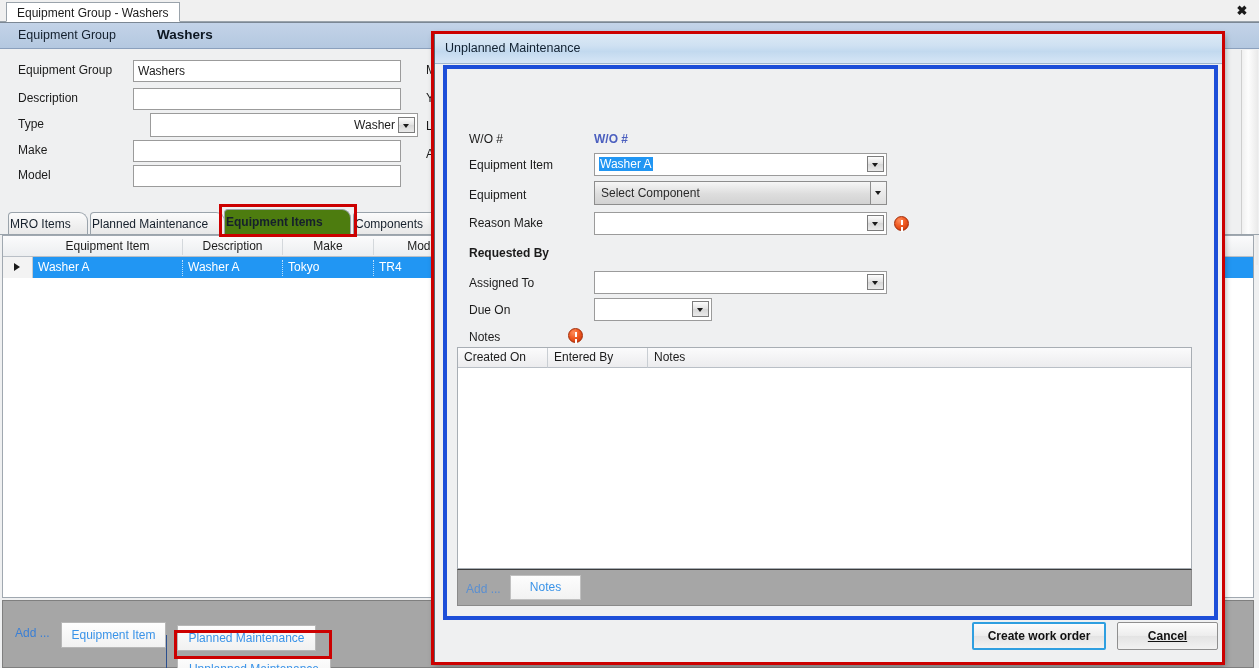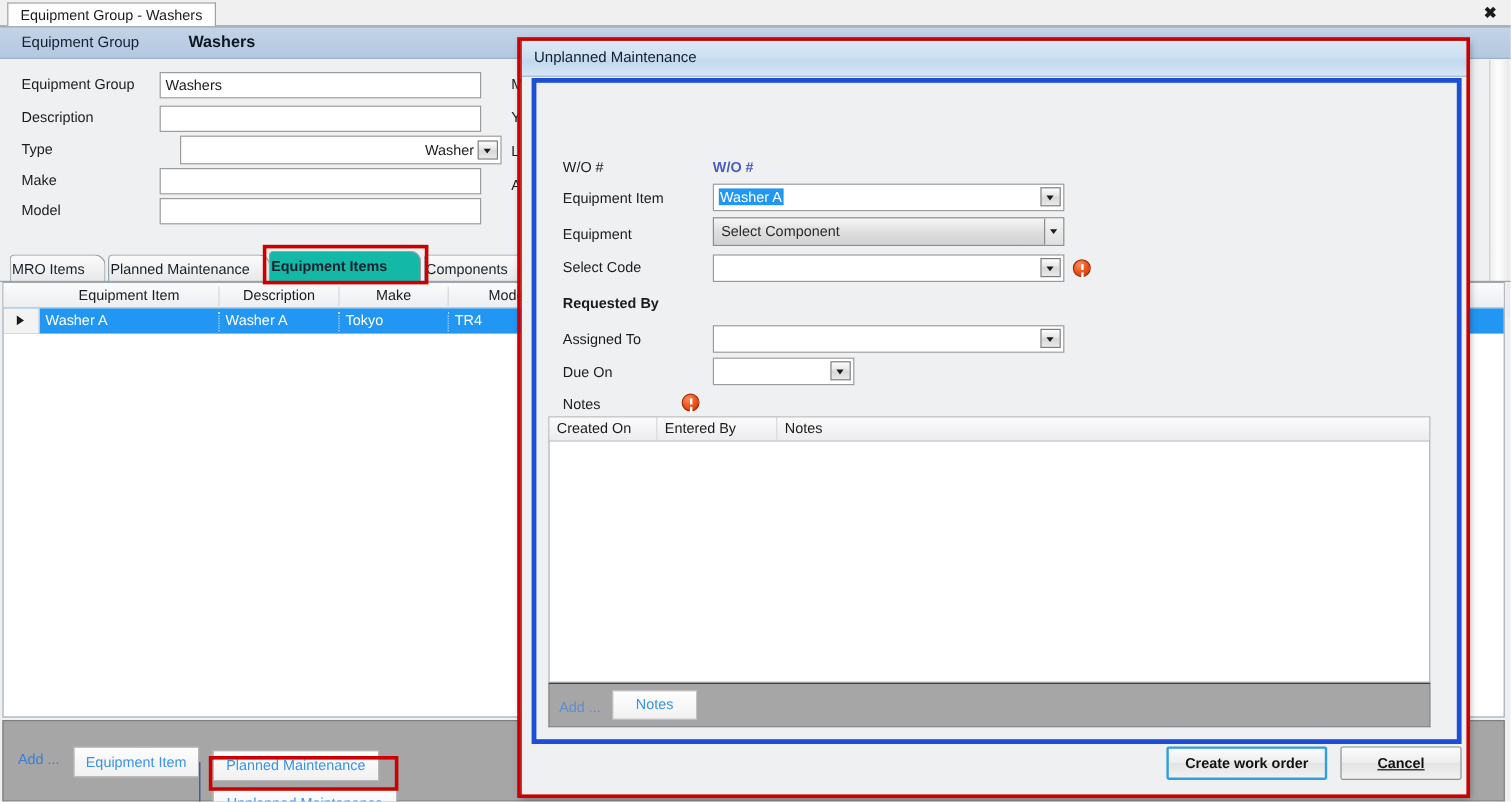--- a/index.html
+++ b/index.html
@@ -126,21 +126,21 @@
     border-radius: 4px 9px 0 0;
     font-size: 12px;
     line-height: 22px;
     padding: 0 1px;
     box-sizing: border-box;
     white-space: nowrap;
     color: #16202c;
   }
   .ftab.active {
     top: 0px; height: 26px; line-height: 25px;
-    background: #14b8a6;
+    background: #4d7c0f;
     font-weight: bold;
     z-index: 4;
   }
   .tab-underline {
     position: absolute; left: 0; top: 211px; width: 1259px; height: 1px;
     background: #9aa3ab;
   }
 
   
   .gridwrap {
@@ -489,21 +489,21 @@
         <span class="sel-text">Washer A</span>
         <span class="arrowbtn" style="top:2px;"></span>
       </div>
 
       <span class="mlabel" style="left:22px; top:119px;">Equipment</span>
       <div class="combo-gray" style="left:147px; top:112px; width:293px;">
         <span>Select Component</span>
         <span class="arrowslim"></span>
       </div>
 
-      <span class="mlabel" style="left:22px; top:147px;">Select Code</span>
+      <span class="mlabel" style="left:22px; top:147px;">Reason Make</span>
       <div class="combo" style="left:147px; top:143px; width:293px; height:23px; line-height:21px;">
         <span></span>
         <span class="arrowbtn" style="top:2px;"></span>
       </div>
       <span class="erricon" style="left:447px; top:147px;"></span>
 
       <span class="mlabel" style="left:22px; top:177px;font-weight:bold;">Requested By</span>
 
       <span class="mlabel" style="left:22px; top:207px;">Assigned To</span>
       <div class="combo" style="left:147px; top:202px; width:293px; height:23px; line-height:21px;">

